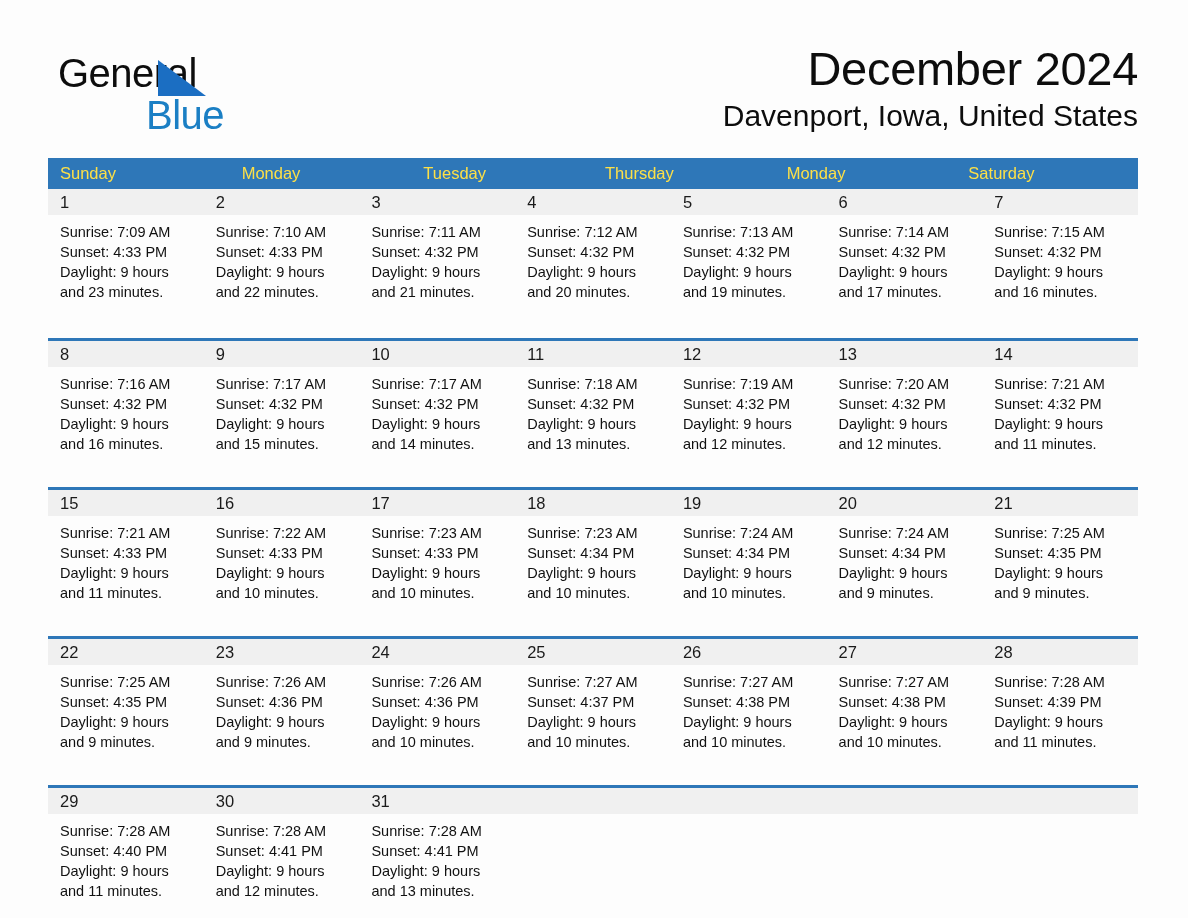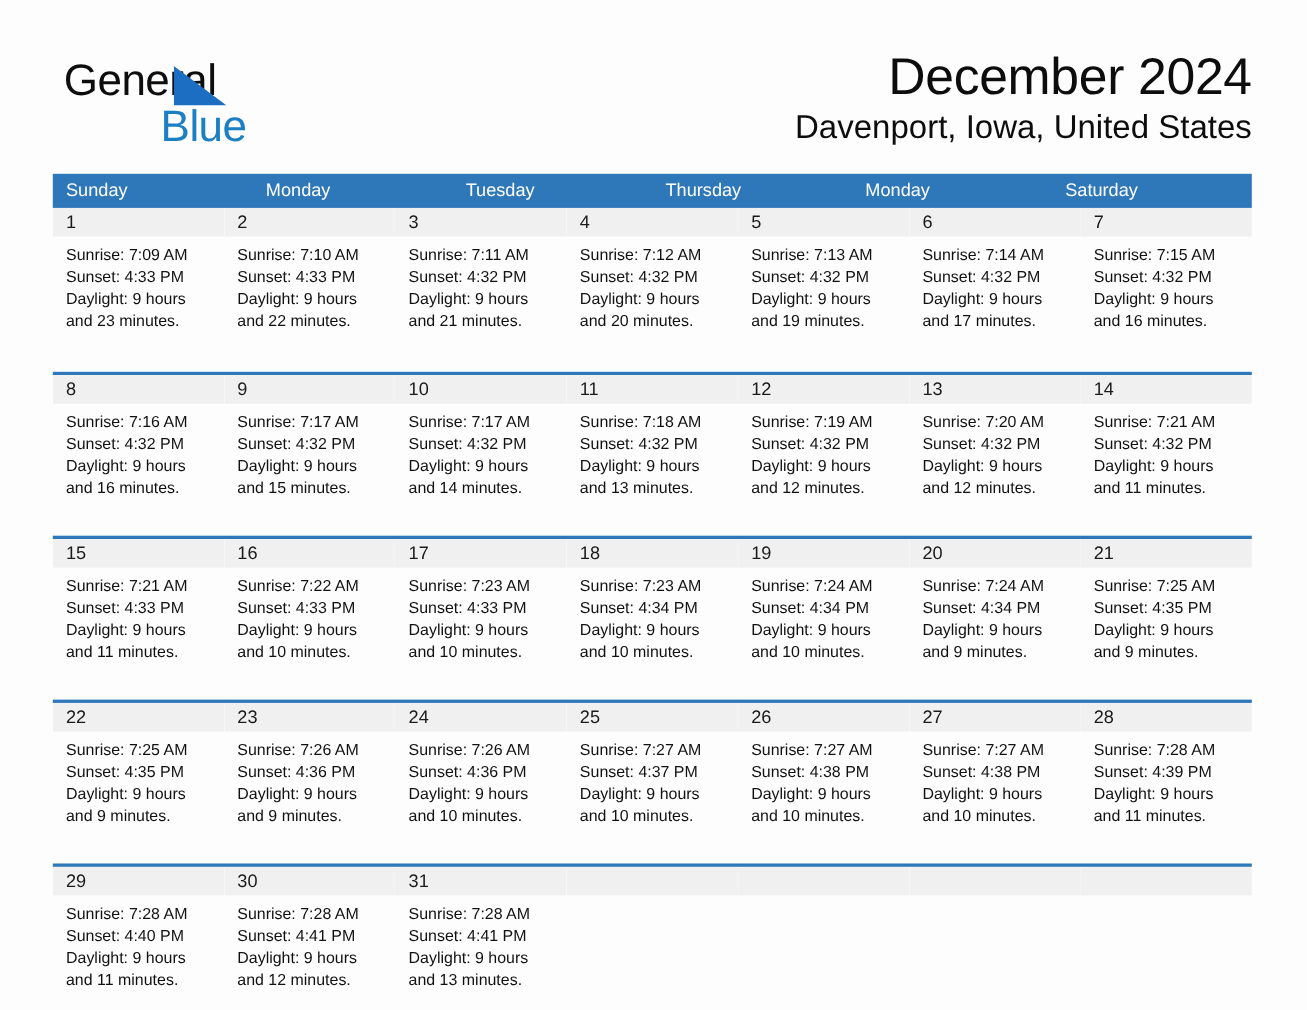--- a/index.html
+++ b/index.html
@@ -98,38 +98,38 @@
   }
 
   .weekday-header {
     display: flex;
     width: 100%;
     background: #2e77b8;
     height: 31px;
   }
   .weekday-cell {
     flex: 1 1 0;
-    color: #ffffff;
+    color: #fde047;
     font-size: 16.5px;
     line-height: 31px;
     padding-left: 12px;
     font-weight: 400;
     overflow: hidden;
     white-space: nowrap;
   }
 
   .week-row {
     display: flex;
     width: 100%;
     border-top: 3px solid #2e77b8;
     height: 135px;
     margin-top: 0;
   }
   .week-row.first { border-top: none; }
-  .week-row.last { height: 120px; }
+  .week-row.last { height: 120px; justify-content: center; }
 
   .day-cell {
     flex: 1 1 0;
     position: relative;
     overflow: hidden;
   }
 
   .day-number-band {
     height: 26px;
     background: #f0f0f0;

